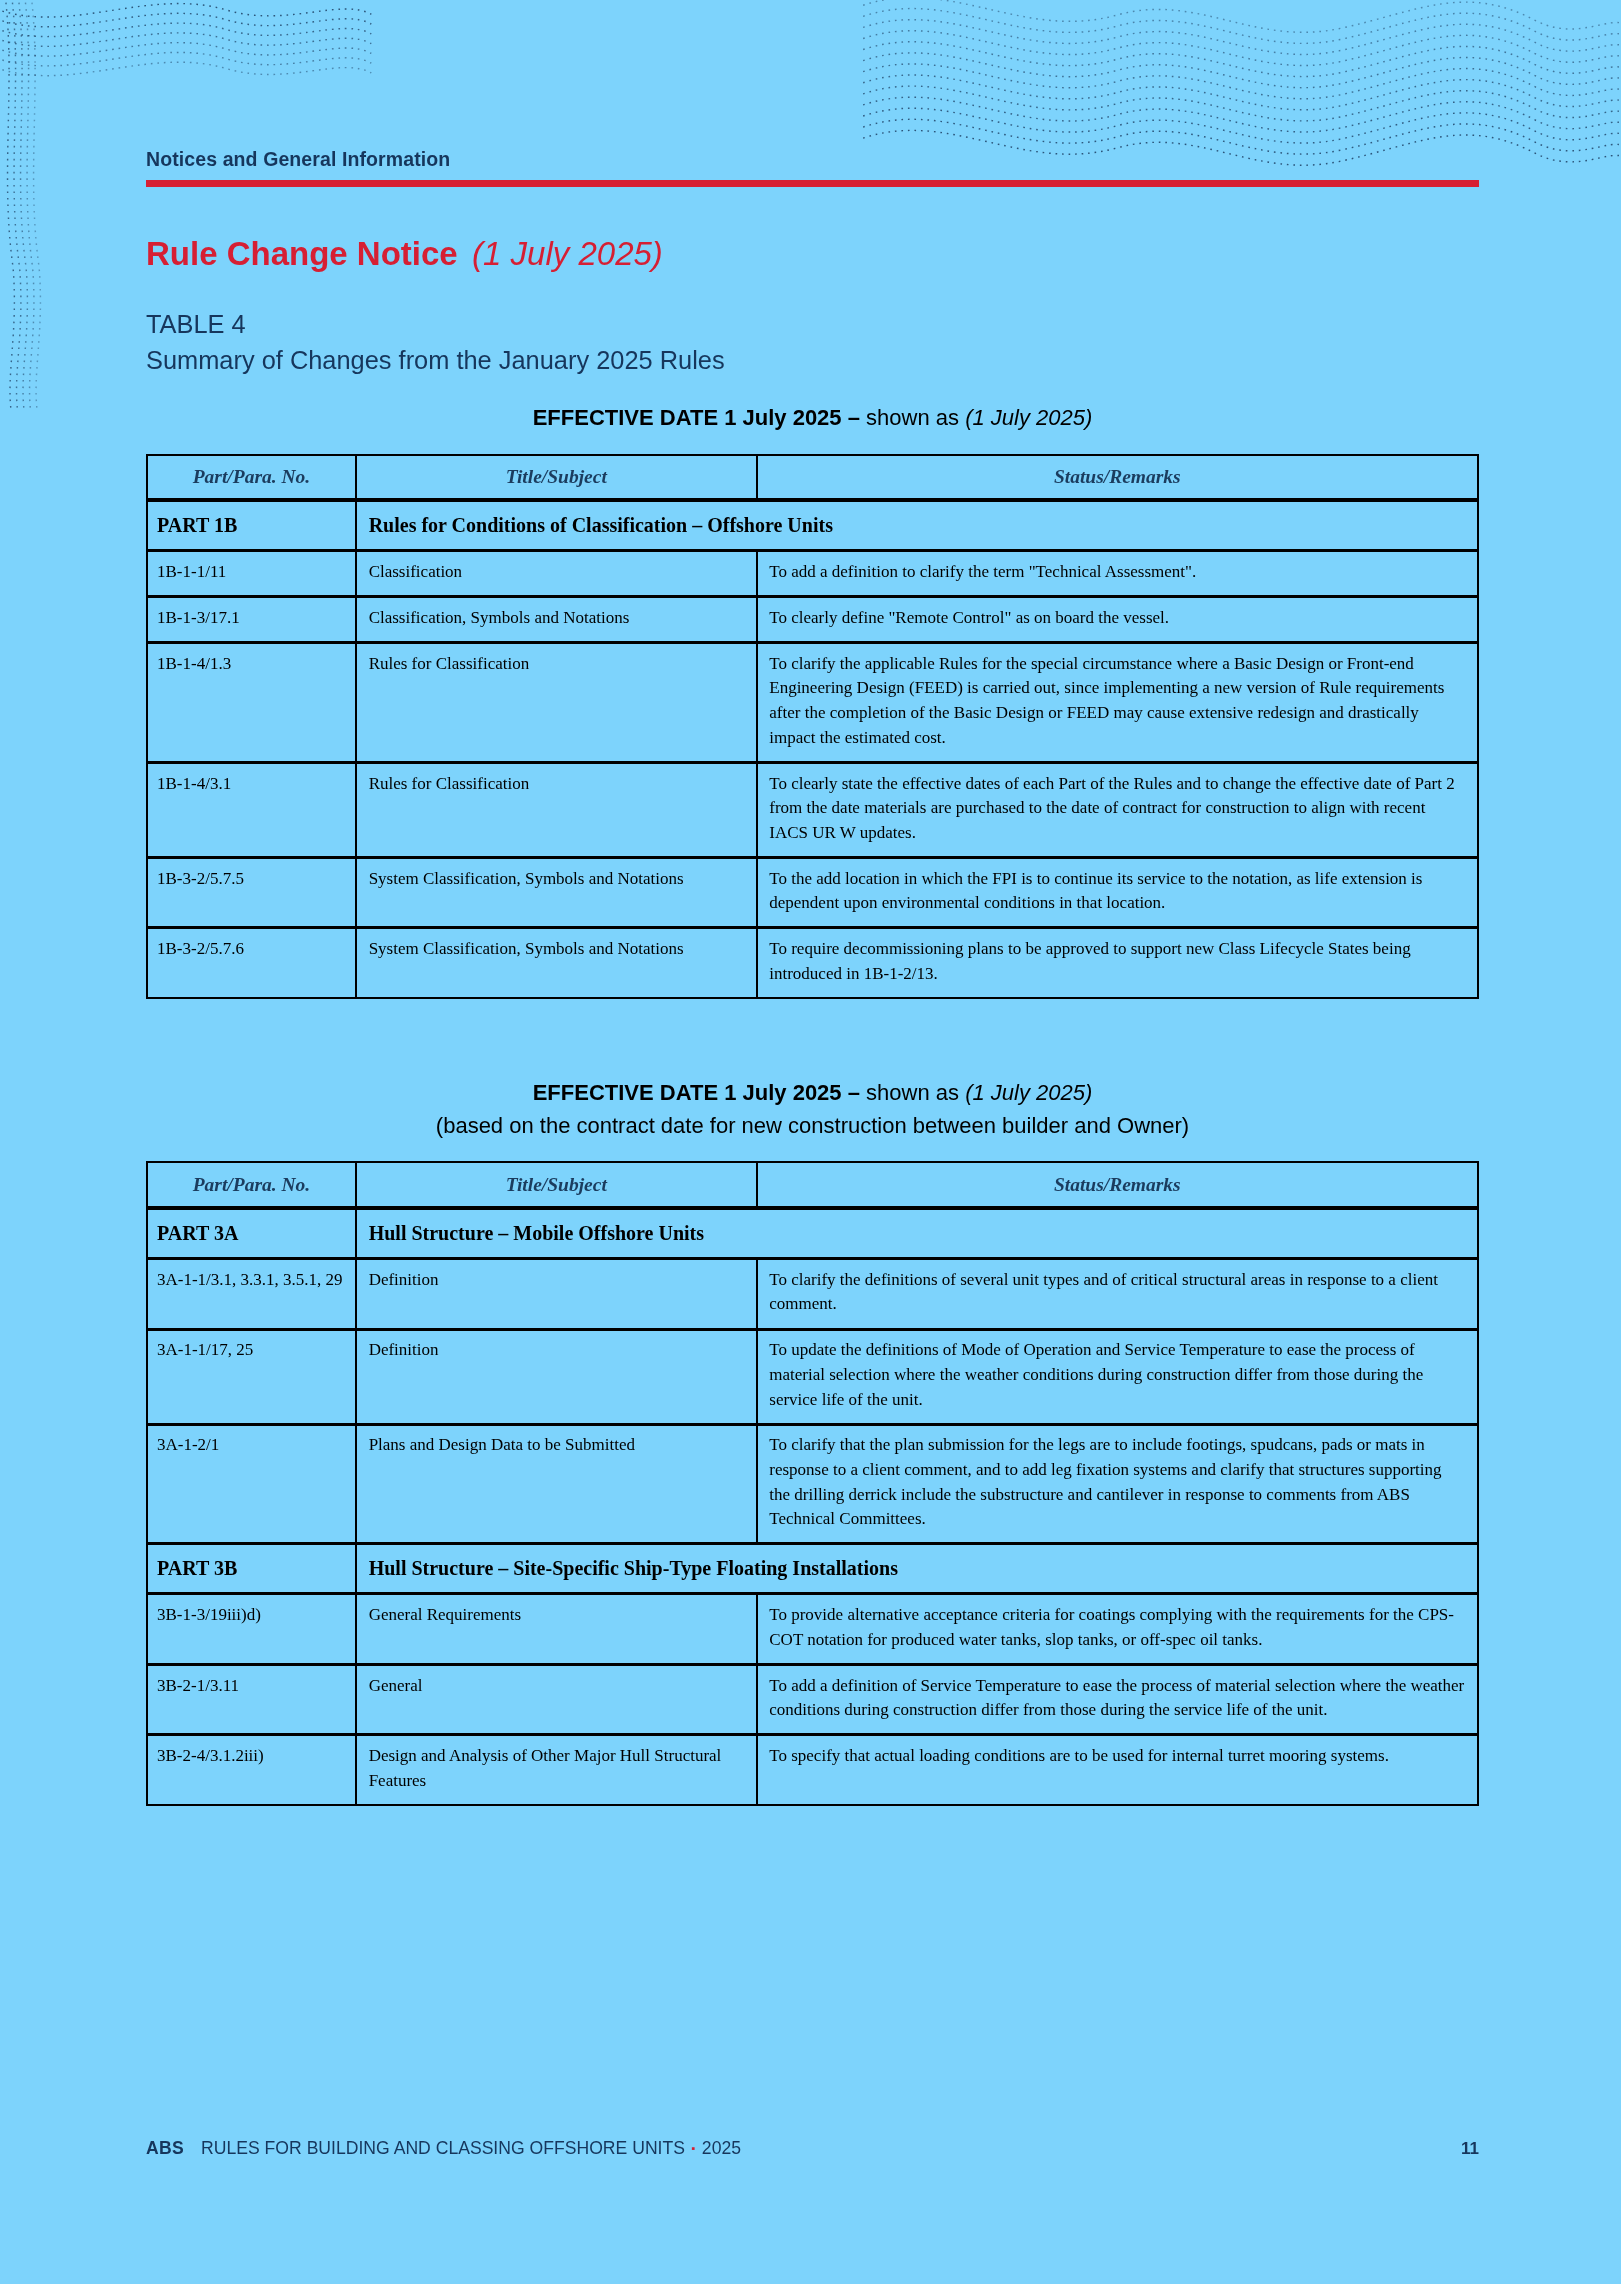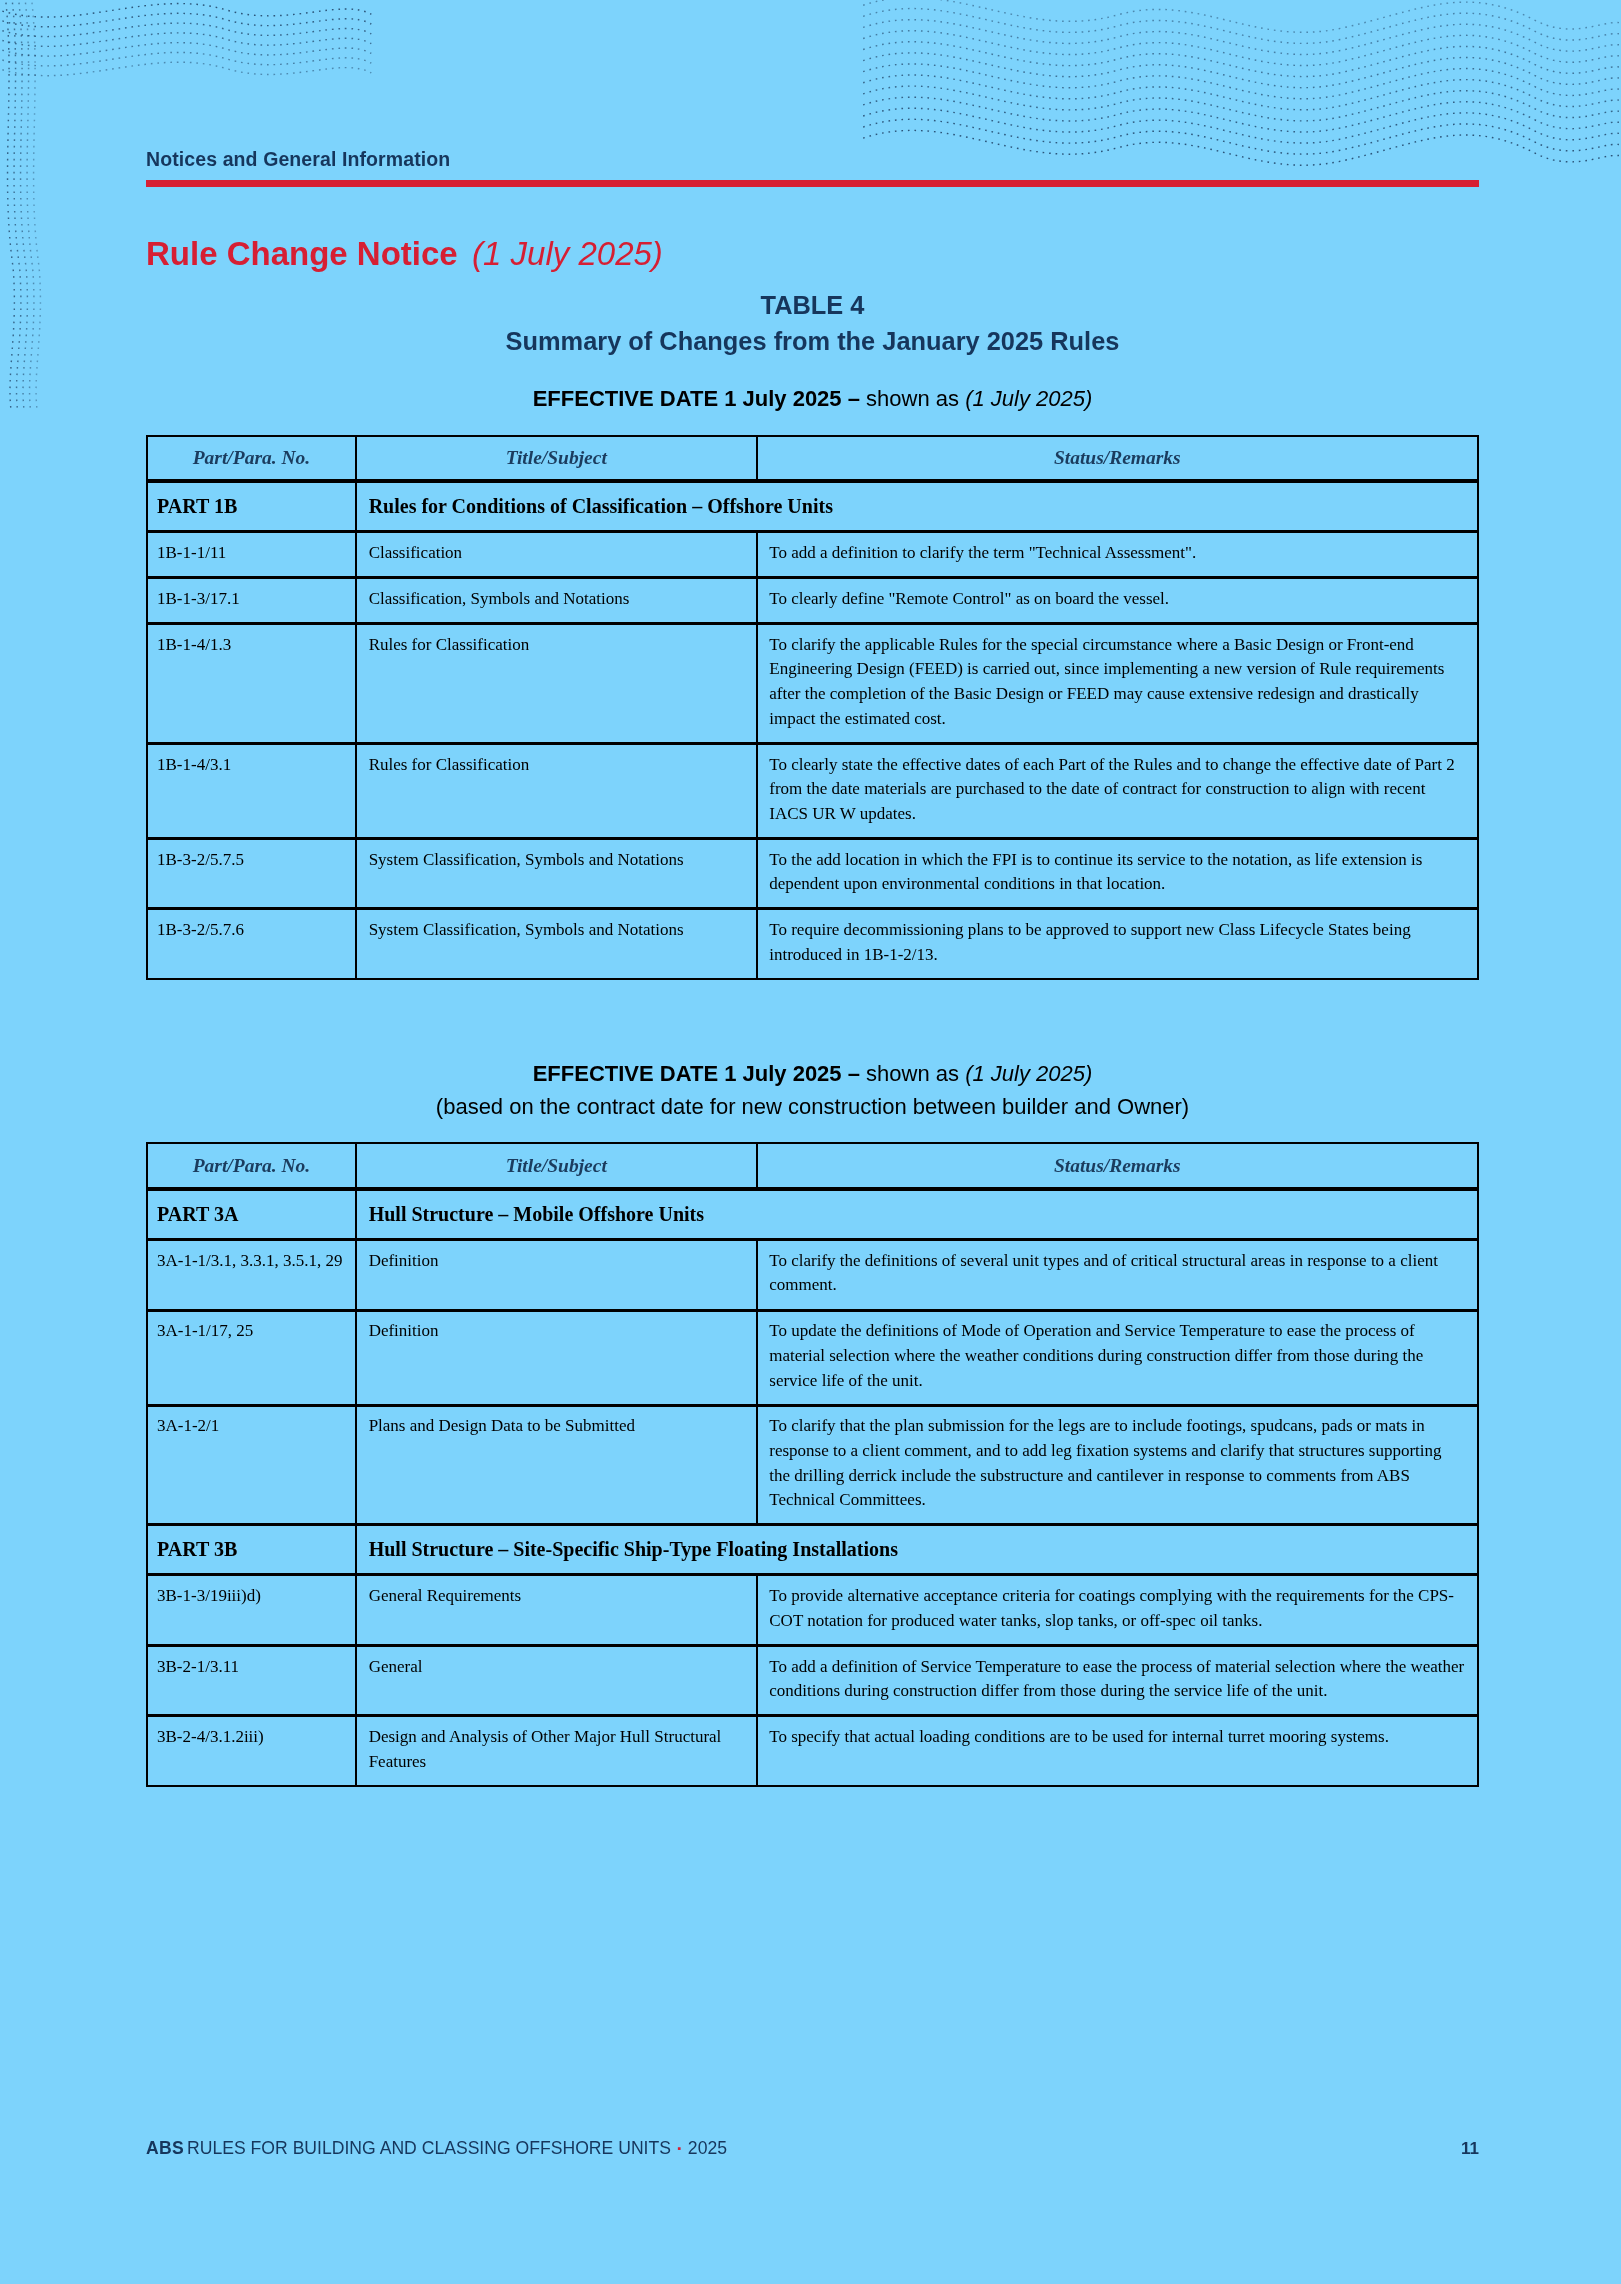--- a/index.html
+++ b/index.html
@@ -19,21 +19,21 @@
     margin-top:148px;font-family:"Liberation Sans",sans-serif;
     font-weight:700;font-size:19.5px;color:var(--navy);letter-spacing:0.1px;
   }
   .red-rule{margin-top:9px;height:6.5px;background:var(--red);}
   .doc-title{
     margin-top:48px;font-family:"Liberation Sans",sans-serif;
     font-weight:700;font-size:33px;color:var(--red);
   }
   .doc-title .date{font-weight:400;font-style:italic;margin-left:5.2px;}
   .table-caption{
-    margin-top:14px;text-align:center;font-weight:700;font-size:25.4px;
+    margin-top:33px;font-weight:400;font-size:25.4px;
     color:var(--navy);line-height:1.42;
   }
   .effective{
     margin-top:23.4px;text-align:center;font-size:22px;color:#000;line-height:1.5;
   }
   .effective .b{font-weight:700;}
   .effective .i{font-style:italic;}
   .eff2{margin-top:77px;}
   .rules-table{
     margin-top:19.5px;width:100%;border-collapse:collapse;border:2.6px solid #000;
@@ -55,21 +55,21 @@
   }
   .rules-table td:first-child{padding-left:9px;padding-right:12px;}
   .rules-table tr.part-row td{
     font-weight:700;font-size:20px;padding-top:9px;padding-bottom:9px;
   }
   .footer{
     position:absolute;left:146px;right:143px;top:2138px;
     display:flex;justify-content:space-between;align-items:baseline;
     font-size:17.6px;color:var(--navy);
   }
-  .footer .brand{font-weight:700;letter-spacing:0.3px;margin-right:3px;}
+  .footer .brand{font-weight:700;letter-spacing:0.3px;margin-right:17px;}
   .footer .sep{color:var(--red);font-size:11px;margin:0 6.5px;vertical-align:2px;}
   .page-num{font-weight:700;font-size:17px;color:var(--navy);}
 </style>
 </head>
 <body>
 
 <div class="page">
 
   <svg class="decor-svg" width="1622" height="430" viewBox="0 0 2490 660">
       <path d="M1325,8 C1460,-37 1570,63 1715,23 C1840,-12 1925,73 2060,43 C2175,18 2250,-27 2360,33 C2425,63 2470,23 2496,38" fill="none" stroke="#1d3f63" stroke-width="2.2" stroke-dasharray="2.5 7.5" opacity="0.5"></path>

